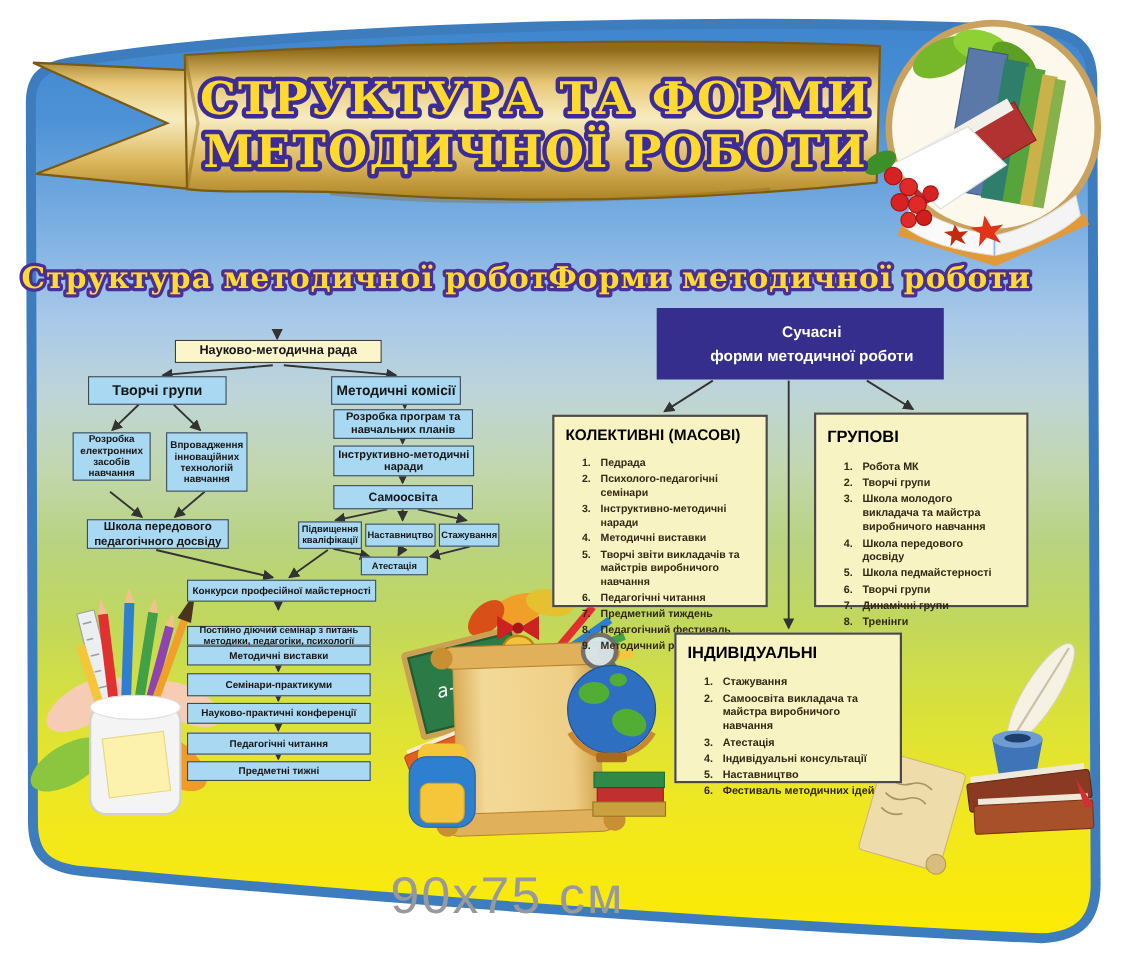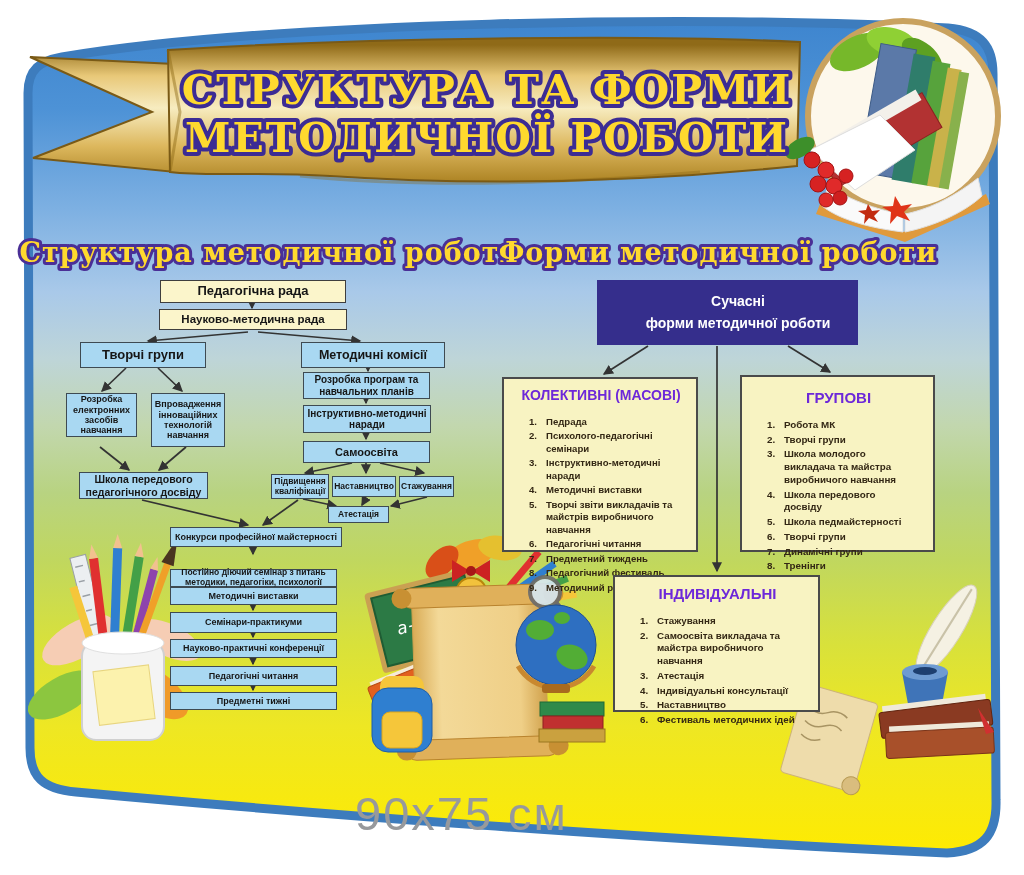--- a/index.html
+++ b/index.html
@@ -12,21 +12,21 @@
   #boxes{z-index:3;pointer-events:none;}
   
   .fbox{position:absolute;display:flex;align-items:center;justify-content:center;
         text-align:center;font-weight:bold;color:#161616;line-height:1.15;
         box-sizing:border-box;padding:1px 3px;}
   .cream{background:#fbf5cb;border:1.6px solid #3e3e3e;}
   .blue{background:#a9d8f2;border:1.6px solid #3e4a52;}
   
   .cat{position:absolute;background:#f8f3c2;border:2px solid #4a4a4a;box-sizing:border-box;
        padding:8px 8px 4px 10px;}
-  .cat-title{text-align:center;font-weight:bold;color:#6d28d9;margin:0 0 7px 0;}
+  .cat-title{font-weight:bold;color:#000000;margin:0 0 7px 0;}
   .cat-list{counter-reset:it;margin:13px;padding:0 0 0 2px;list-style:none;
             font-weight:bold;color:#332714;}
   .cat-list li{counter-increment:it;position:relative;padding-left:17px;margin-bottom:2px;line-height:1.3;}
   .cat-list li::before{content:counter(it) ".";position:absolute;left:0;}
   .modern{position:absolute;background:#352e8c;color:#fff;font-weight:bold;text-align:center;
           display:flex;flex-direction:column;justify-content:center;line-height:1.55;padding-left:21px;}
   .outlined{font-family:"DejaVu Serif",serif;font-weight:bold;paint-order:stroke;
             stroke-linejoin:round;stroke-linecap:round;}
   #footer-label{position:absolute;z-index:3;left:355px;top:786px;font-size:47px;
                 color:#97999c;letter-spacing:2px;font-family:"Liberation Sans",sans-serif;}
@@ -287,24 +287,23 @@
     <line x1="253" y1="658" x2="253" y2="664" marker-end="url(#ah)"></line>
     <line x1="253" y1="686" x2="253" y2="690" marker-end="url(#ah)"></line>
     <line x1="648" y1="346" x2="604" y2="374" marker-end="url(#ah)"></line>
     <line x1="717" y1="346" x2="717" y2="571" marker-end="url(#ah)"></line>
     <line x1="788" y1="346" x2="830" y2="372" marker-end="url(#ah)"></line>
   </g>
 </svg>
 
 <div id="boxes" class="layer">
 
-  <div class="fbox cream" style="left:160px;top:280px;width:186px;height:23px;font-size:13px;">Педагогічна рада</div>
   <div class="fbox cream" style="left:159px;top:309px;width:188px;height:21px;font-size:11.5px;">Науково-методична рада</div>
   <div class="fbox blue" style="left:80px;top:342px;width:126px;height:26px;font-size:13px;">Творчі групи</div>
-  <div class="fbox blue" style="left:301px;top:342px;width:144px;height:26px;font-size:12.5px;">Методичні комісії</div>
+  <div class="fbox blue" style="left:301px;top:342px;width:118px;height:26px;font-size:12.5px;">Методичні комісії</div>
   <div class="fbox blue" style="left:66px;top:393px;width:71px;height:44px;font-size:9px;">Розробка електронних засобів навчання</div>
   <div class="fbox blue" style="left:151px;top:393px;width:74px;height:54px;font-size:9px;">Впровадження інноваційних технологій навчання</div>
   <div class="fbox blue" style="left:79px;top:472px;width:129px;height:27px;font-size:10.5px;">Школа передового педагогічного досвіду</div>
   <div class="fbox blue" style="left:303px;top:372px;width:127px;height:27px;font-size:10px;">Розробка програм та навчальних планів</div>
   <div class="fbox blue" style="left:303px;top:405px;width:128px;height:28px;font-size:10px;">Інструктивно-методичні наради</div>
   <div class="fbox blue" style="left:303px;top:441px;width:127px;height:22px;font-size:11px;">Самоосвіта</div>
   <div class="fbox blue" style="left:271px;top:474px;width:58px;height:25px;font-size:8.5px;">Підвищення кваліфікації</div>
   <div class="fbox blue" style="left:332px;top:476px;width:64px;height:21px;font-size:8.5px;">Наставництво</div>
   <div class="fbox blue" style="left:399px;top:476px;width:55px;height:21px;font-size:8.5px;">Стажування</div>
   <div class="fbox blue" style="left:328px;top:506px;width:61px;height:17px;font-size:8.5px;">Атестація</div>

